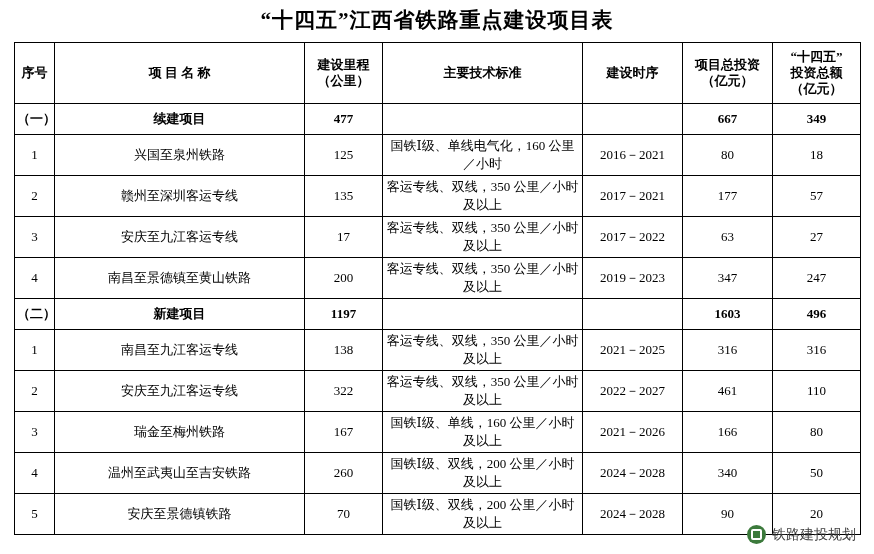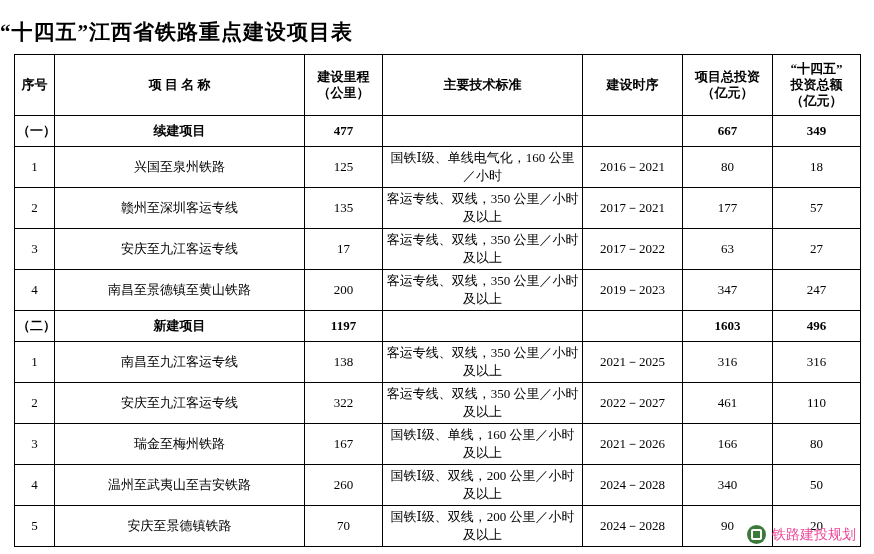--- a/index.html
+++ b/index.html
@@ -9,28 +9,27 @@
   }
   body {
     width: 874px;
     height: 554px;
     font-family: "Liberation Serif", "DejaVu Serif", serif;
     color: #000000;
     overflow: hidden;
     position: relative;
   }
   .page-title {
-    text-align: left;
+    text-align: center;
     font-size: 21px;
     font-weight: bold;
     letter-spacing: 1px;
     padding-top: 6px;
     padding-bottom: 8px;
     font-family: "Liberation Serif", "DejaVu Serif", serif;
-    margin-top: 12px;
   }
   table.main-table {
     border-collapse: collapse;
     margin: 0 14px;
     width: 846px;
     table-layout: fixed;
   }
   table.main-table td, table.main-table th {
     border: 1px solid #000000;
     font-size: 13px;
@@ -73,21 +72,21 @@
     font-size: 13px;
   }
   .hdr-line { display: block; }
   .watermark {
     position: absolute;
     right: 18px;
     bottom: 10px;
     display: flex;
     align-items: center;
     gap: 6px;
-    color: #ec4899;
+    color: #404040;
     font-size: 14px;
     font-family: "Liberation Sans", sans-serif;
   }
   .wm-logo {
     width: 19px;
     height: 19px;
     border-radius: 50%;
     background: #3c7a3c;
     position: relative;
     flex: none;

